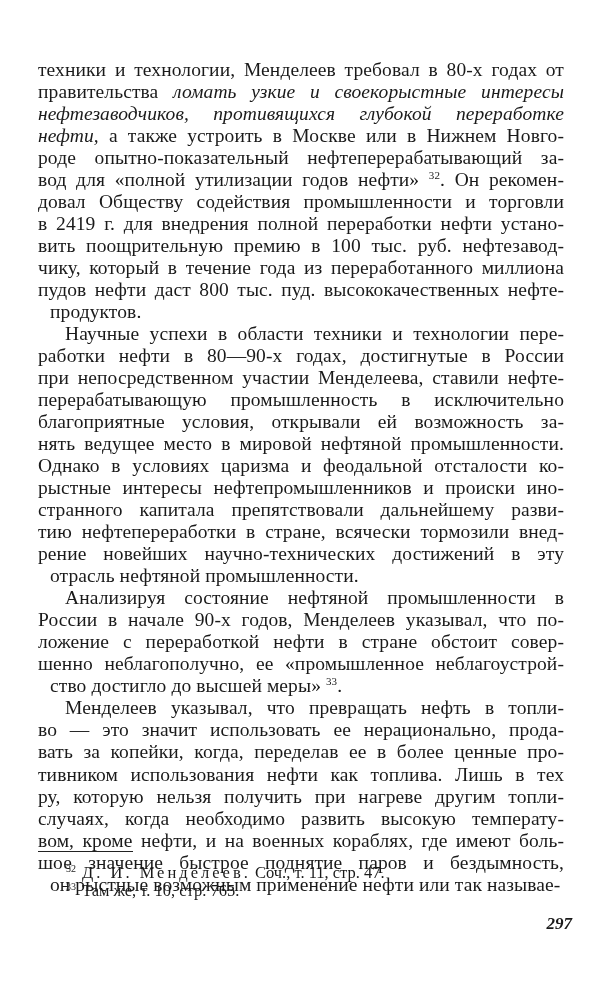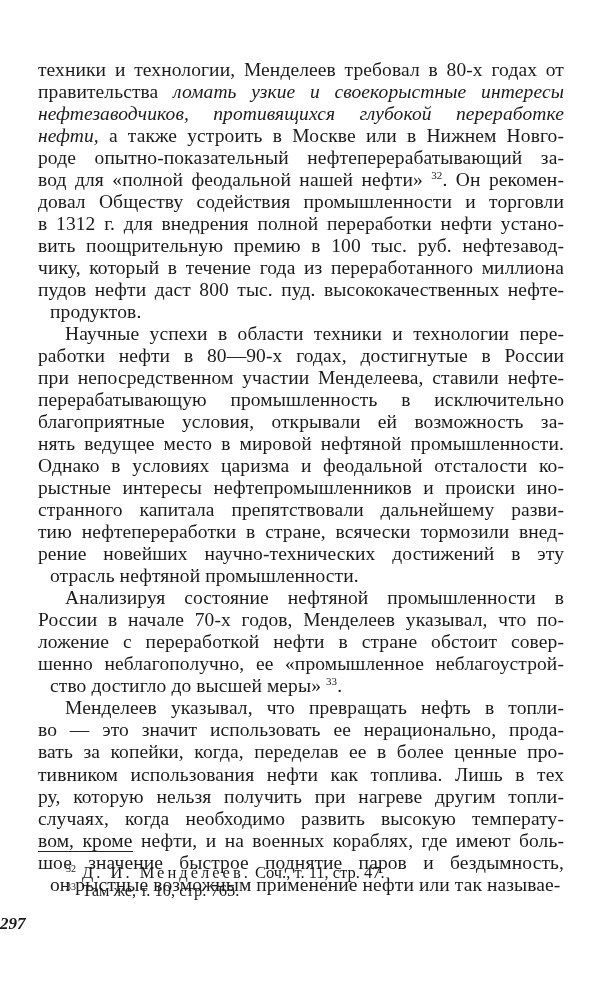--- a/index.html
+++ b/index.html
@@ -12,35 +12,35 @@
     letter-spacing: 0.1px;
   }
   .line.last { text-align-last: left; margin-left: 12px; }
   .line.indent { padding-left: 27px; }
   .it { font-style: italic; }
   .sup { font-size: 11px; vertical-align: 7px; line-height: 0; }
   .rule { position: absolute; left: 38px; top: 851px; width: 95px; height: 1px; background: #222; }
   .fn { position: absolute; left: 66px; font-family: "Liberation Serif", "DejaVu Serif", serif; font-size: 16.5px; white-space: nowrap; line-height: 18px; }
   .fn .num { font-size: 10px; vertical-align: 6px; margin-right: 6px; }
   .spaced { letter-spacing: 3px; margin-top: 23px; }
-  .pagenum { position: absolute; left: 0; width: 572px; top: 914px; text-align: left; font-family: "Liberation Serif", "DejaVu Serif", serif; font-style: italic; font-weight: bold; font-size: 17px; }
+  .pagenum { position: absolute; left: 0; width: 572px; top: 914px; text-align: right; font-family: "Liberation Serif", "DejaVu Serif", serif; font-style: italic; font-weight: bold; font-size: 17px; }
 </style>
 </head>
 <body>
 
 <div class="page" id="body">
     <div>
       <div class="line"><span>техники и технологии, Менделеев требовал в 80-х годах от</span></div>
       <div class="line"><span>правительства </span><span class="it">ломать узкие и своекорыстные интересы</span></div>
       <div class="line"><span class="it">нефтезаводчиков, противящихся глубокой переработке</span></div>
       <div class="line"><span class="it">нефти,</span><span> а также устроить в Москве или в Нижнем Новго-</span></div>
       <div class="line"><span>роде опытно-показательный нефтеперерабатывающий за-</span></div>
-      <div class="line"><span>вод для «полной феодальной нашей нефти» </span><span class="sup">32</span><span>. Он рекомен-</span></div>
+      <div class="line"><span>вод для «полной утилизации годов нефти» </span><span class="sup">32</span><span>. Он рекомен-</span></div>
       <div class="line"><span>довал Обществу содействия промышленности и торговли</span></div>
-      <div class="line"><span>в 1312 г. для внедрения полной переработки нефти устано-</span></div>
+      <div class="line"><span>в 2419 г. для внедрения полной переработки нефти устано-</span></div>
       <div class="line"><span>вить поощрительную премию в 100 тыс. руб. нефтезавод-</span></div>
       <div class="line"><span>чику, который в течение года из переработанного миллиона</span></div>
       <div class="line"><span>пудов нефти даст 800 тыс. пуд. высококачественных нефте-</span></div>
       <div class="line last"><span>продуктов.</span></div>
     </div>
     <div>
       <div class="line indent"><span>Научные успехи в области техники и технологии пере-</span></div>
       <div class="line"><span>работки нефти в 80—90-х годах, достигнутые в России</span></div>
       <div class="line"><span>при непосредственном участии Менделеева, ставили нефте-</span></div>
       <div class="line"><span>перерабатывающую промышленность в исключительно</span></div>
@@ -48,21 +48,21 @@
       <div class="line"><span>нять ведущее место в мировой нефтяной промышленности.</span></div>
       <div class="line"><span>Однако в условиях царизма и феодальной отсталости ко-</span></div>
       <div class="line"><span>рыстные интересы нефтепромышленников и происки ино-</span></div>
       <div class="line"><span>странного капитала препятствовали дальнейшему разви-</span></div>
       <div class="line"><span>тию нефтепереработки в стране, всячески тормозили внед-</span></div>
       <div class="line"><span>рение новейших научно-технических достижений в эту</span></div>
       <div class="line last"><span>отрасль нефтяной промышленности.</span></div>
     </div>
     <div>
       <div class="line indent"><span>Анализируя состояние нефтяной промышленности в</span></div>
-      <div class="line"><span>России в начале 70-х годов, Менделеев указывал, что по-</span></div>
+      <div class="line"><span>России в начале 90-х годов, Менделеев указывал, что по-</span></div>
       <div class="line"><span>ложение с переработкой нефти в стране обстоит совер-</span></div>
       <div class="line"><span>шенно неблагополучно, ее «промышленное неблагоустрой-</span></div>
       <div class="line last"><span>ство достигло до высшей меры» </span><span class="sup">33</span><span>.</span></div>
     </div>
     <div>
       <div class="line indent"><span>Менделеев указывал, что превращать нефть в топли-</span></div>
       <div class="line"><span>во — это значит использовать ее нерационально, прода-</span></div>
       <div class="line"><span>вать за копейки, когда, переделав ее в более ценные про-</span></div>
       <div class="line"><span>тивником использования нефти как топлива. Лишь в тех</span></div>
       <div class="line"><span>ру, которую нельзя получить при нагреве другим топли-</span></div>

